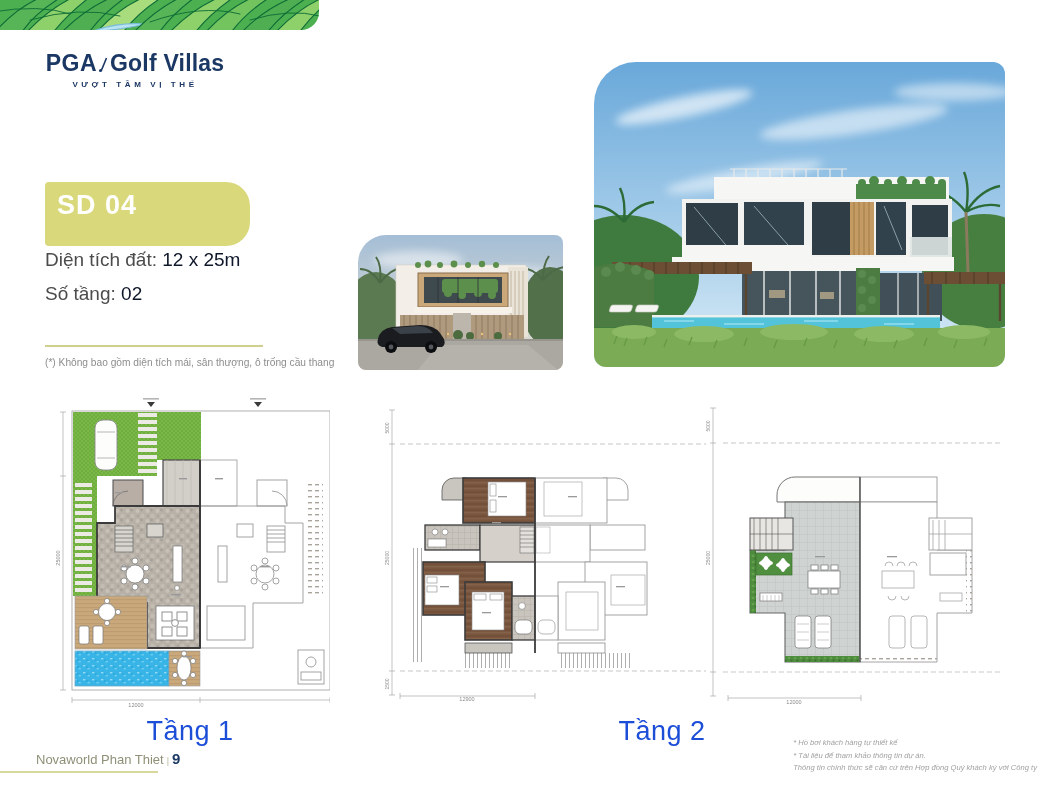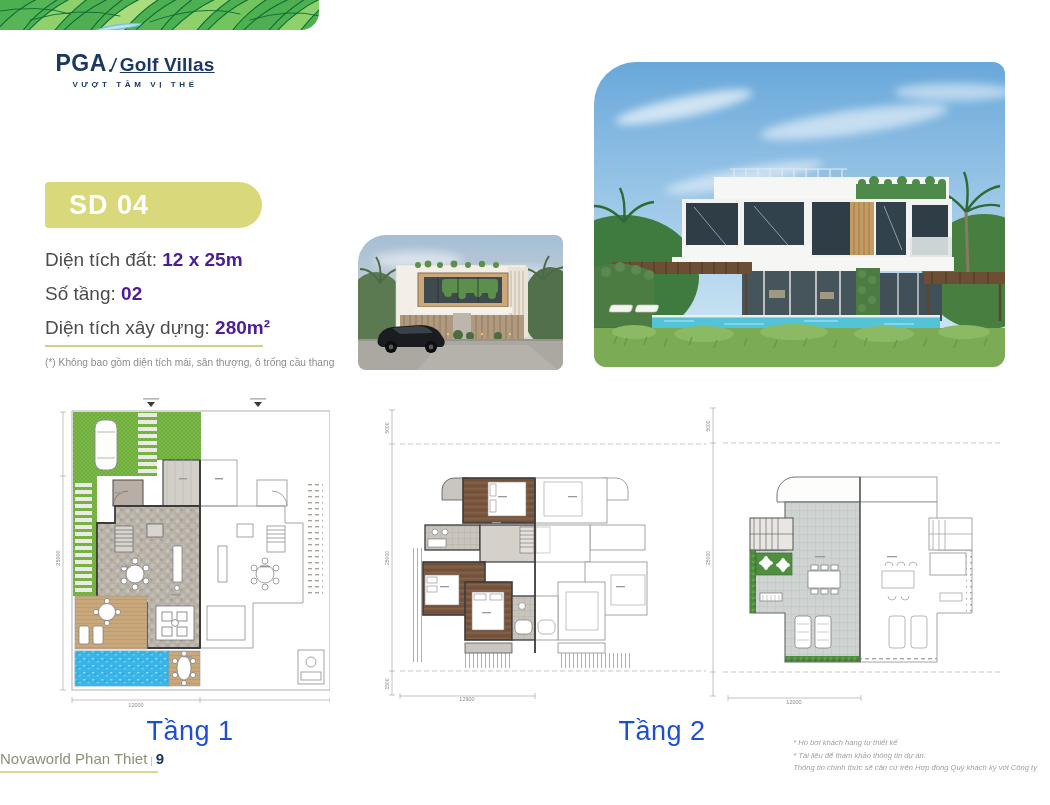--- a/index.html
+++ b/index.html
@@ -5,52 +5,52 @@
   html,body{margin:0;padding:0;background:#e8e8e8;}
   .page{position:relative;width:1050px;height:805px;background:#ffffff;overflow:hidden;
         font-family:"Liberation Sans","DejaVu Sans",sans-serif;}
   
   .leaf-banner{position:absolute;left:0;top:0;width:319px;height:30px;overflow:hidden;
                border-radius:0 0 18px 0;}
   
   .logo{position:absolute;left:45px;top:50px;width:180px;text-align:center;color:#1b3764;}
   .logo-row{display:flex;align-items:baseline;justify-content:center;gap:2px;}
   .logo-brand{font-size:23px;font-weight:800;letter-spacing:.5px;}
-  .logo-suffix{font-size:19px;font-weight:700;letter-spacing:.2px;text-decoration:underline;}
+  .logo-suffix{font-size:23px;font-weight:700;letter-spacing:.2px;}
   .logo-club{position:relative;top:2px;}
   .logo-tagline{margin-top:3px;font-size:8px;font-weight:700;letter-spacing:3.6px;color:#1b3764;}
   
   .title{position:absolute;left:45px;top:111px;font-size:31px;font-weight:800;
          letter-spacing:.5px;color:#1c3666;white-space:nowrap;}
   
-  .badge{position:absolute;left:45px;top:182px;width:193px;height:46px;line-height:46px;
-         padding-left:24px;background:#d9d87b;color:#fff;font-size:27px;font-weight:800;
+  .badge{position:absolute;left:45px;top:182px;width:193px;height:64px;line-height:46px;
+         padding-left:12px;background:#d9d87b;color:#fff;font-size:27px;font-weight:800;
          letter-spacing:1px;border-radius:4px 24px 24px 4px;}
   
   .specs{position:absolute;left:45px;top:243px;font-size:19px;color:#4c4c4c;}
   .spec-line{height:34px;line-height:34px;white-space:nowrap;}
-  .spec-value{font-weight:700;color:#4c1d95;margin-top:36px;}
+  .spec-value{font-weight:400;color:#0f172a;margin-top:36px;}
   .divider{position:absolute;left:45px;top:345px;width:218px;height:0;
            border-top:2px solid #cfd08d;}
   .footnote{position:absolute;left:45px;top:357px;font-size:10.2px;color:#8d8d8d;white-space:nowrap;}
   
   .photo-small{position:absolute;left:358px;top:235px;width:205px;height:135px;}
   .photo-large{position:absolute;left:594px;top:62px;width:411px;height:305px;}
   
   .plan1{position:absolute;left:55px;top:398px;width:275px;height:312px;}
   .plan2{position:absolute;left:380px;top:400px;width:330px;height:302px;}
   .plan3{position:absolute;left:703px;top:398px;width:302px;height:310px;}
   .floor-label{position:absolute;top:716px;width:120px;text-align:center;
                font-size:27px;font-weight:400;color:#1d4ed8;letter-spacing:.5px;}
   .floor-label-1{left:130px;}
   .floor-label-2{left:602px;}
   
   .footer-left{position:absolute;left:0;top:750px;width:158px;text-align:right;
                border-bottom:2px solid #d8d79c;padding-bottom:3px;white-space:nowrap;}
-  .footer-project{font-size:15px;color:#8f9077;}
+  .footer-project{font-size:13px;color:#8f9077;padding-left:36px;}
   .footer-sep{font-size:9px;color:#b5b59a;margin:0 3px;}
   .footer-page{font-size:15px;font-weight:800;color:#1b3764;}
   .fine-print{position:absolute;right:13px;top:737px;font-style:italic;
               font-size:7.6px;line-height:12.5px;color:#a0a0a0;}
   svg text{font-family:"Liberation Sans","DejaVu Sans",sans-serif;}
 </style>
 </head>
 <body>
 
 <div class="page">
@@ -157,21 +157,20 @@
     </div>
     <div class="logo-tagline">VƯỢT TẦM VỊ THẾ</div>
   </div>
 
 
   <div class="badge">SD 04</div>
 
   <div class="specs">
     <div class="spec-line"><span>Diện tích đất: </span><span class="spec-value">12 x 25m</span></div>
     <div class="spec-line"><span>Số tầng: </span><span class="spec-value">02</span></div>
-    <div class="spec-line"><span>Diện tích xây dựng: </span><span class="spec-value">280m²</span></div>
   </div>
   <div class="divider"></div>
   <div class="footnote">(*) Không bao gồm diện tích mái, sân thượng, ô trống cầu thang</div>
 
   <div class="photo-small">
     <svg width="205" height="135" viewBox="0 0 205 135">
       <defs>
           <clipPath id="clipS">
             <path d="M28,0 H197 a8,8 0 0 1 8,8 V127 a8,8 0 0 1 -8,8 H8 a8,8 0 0 1 -8,-8 V28 A28,28 0 0 1 28,0 Z"></path>
           </clipPath>

